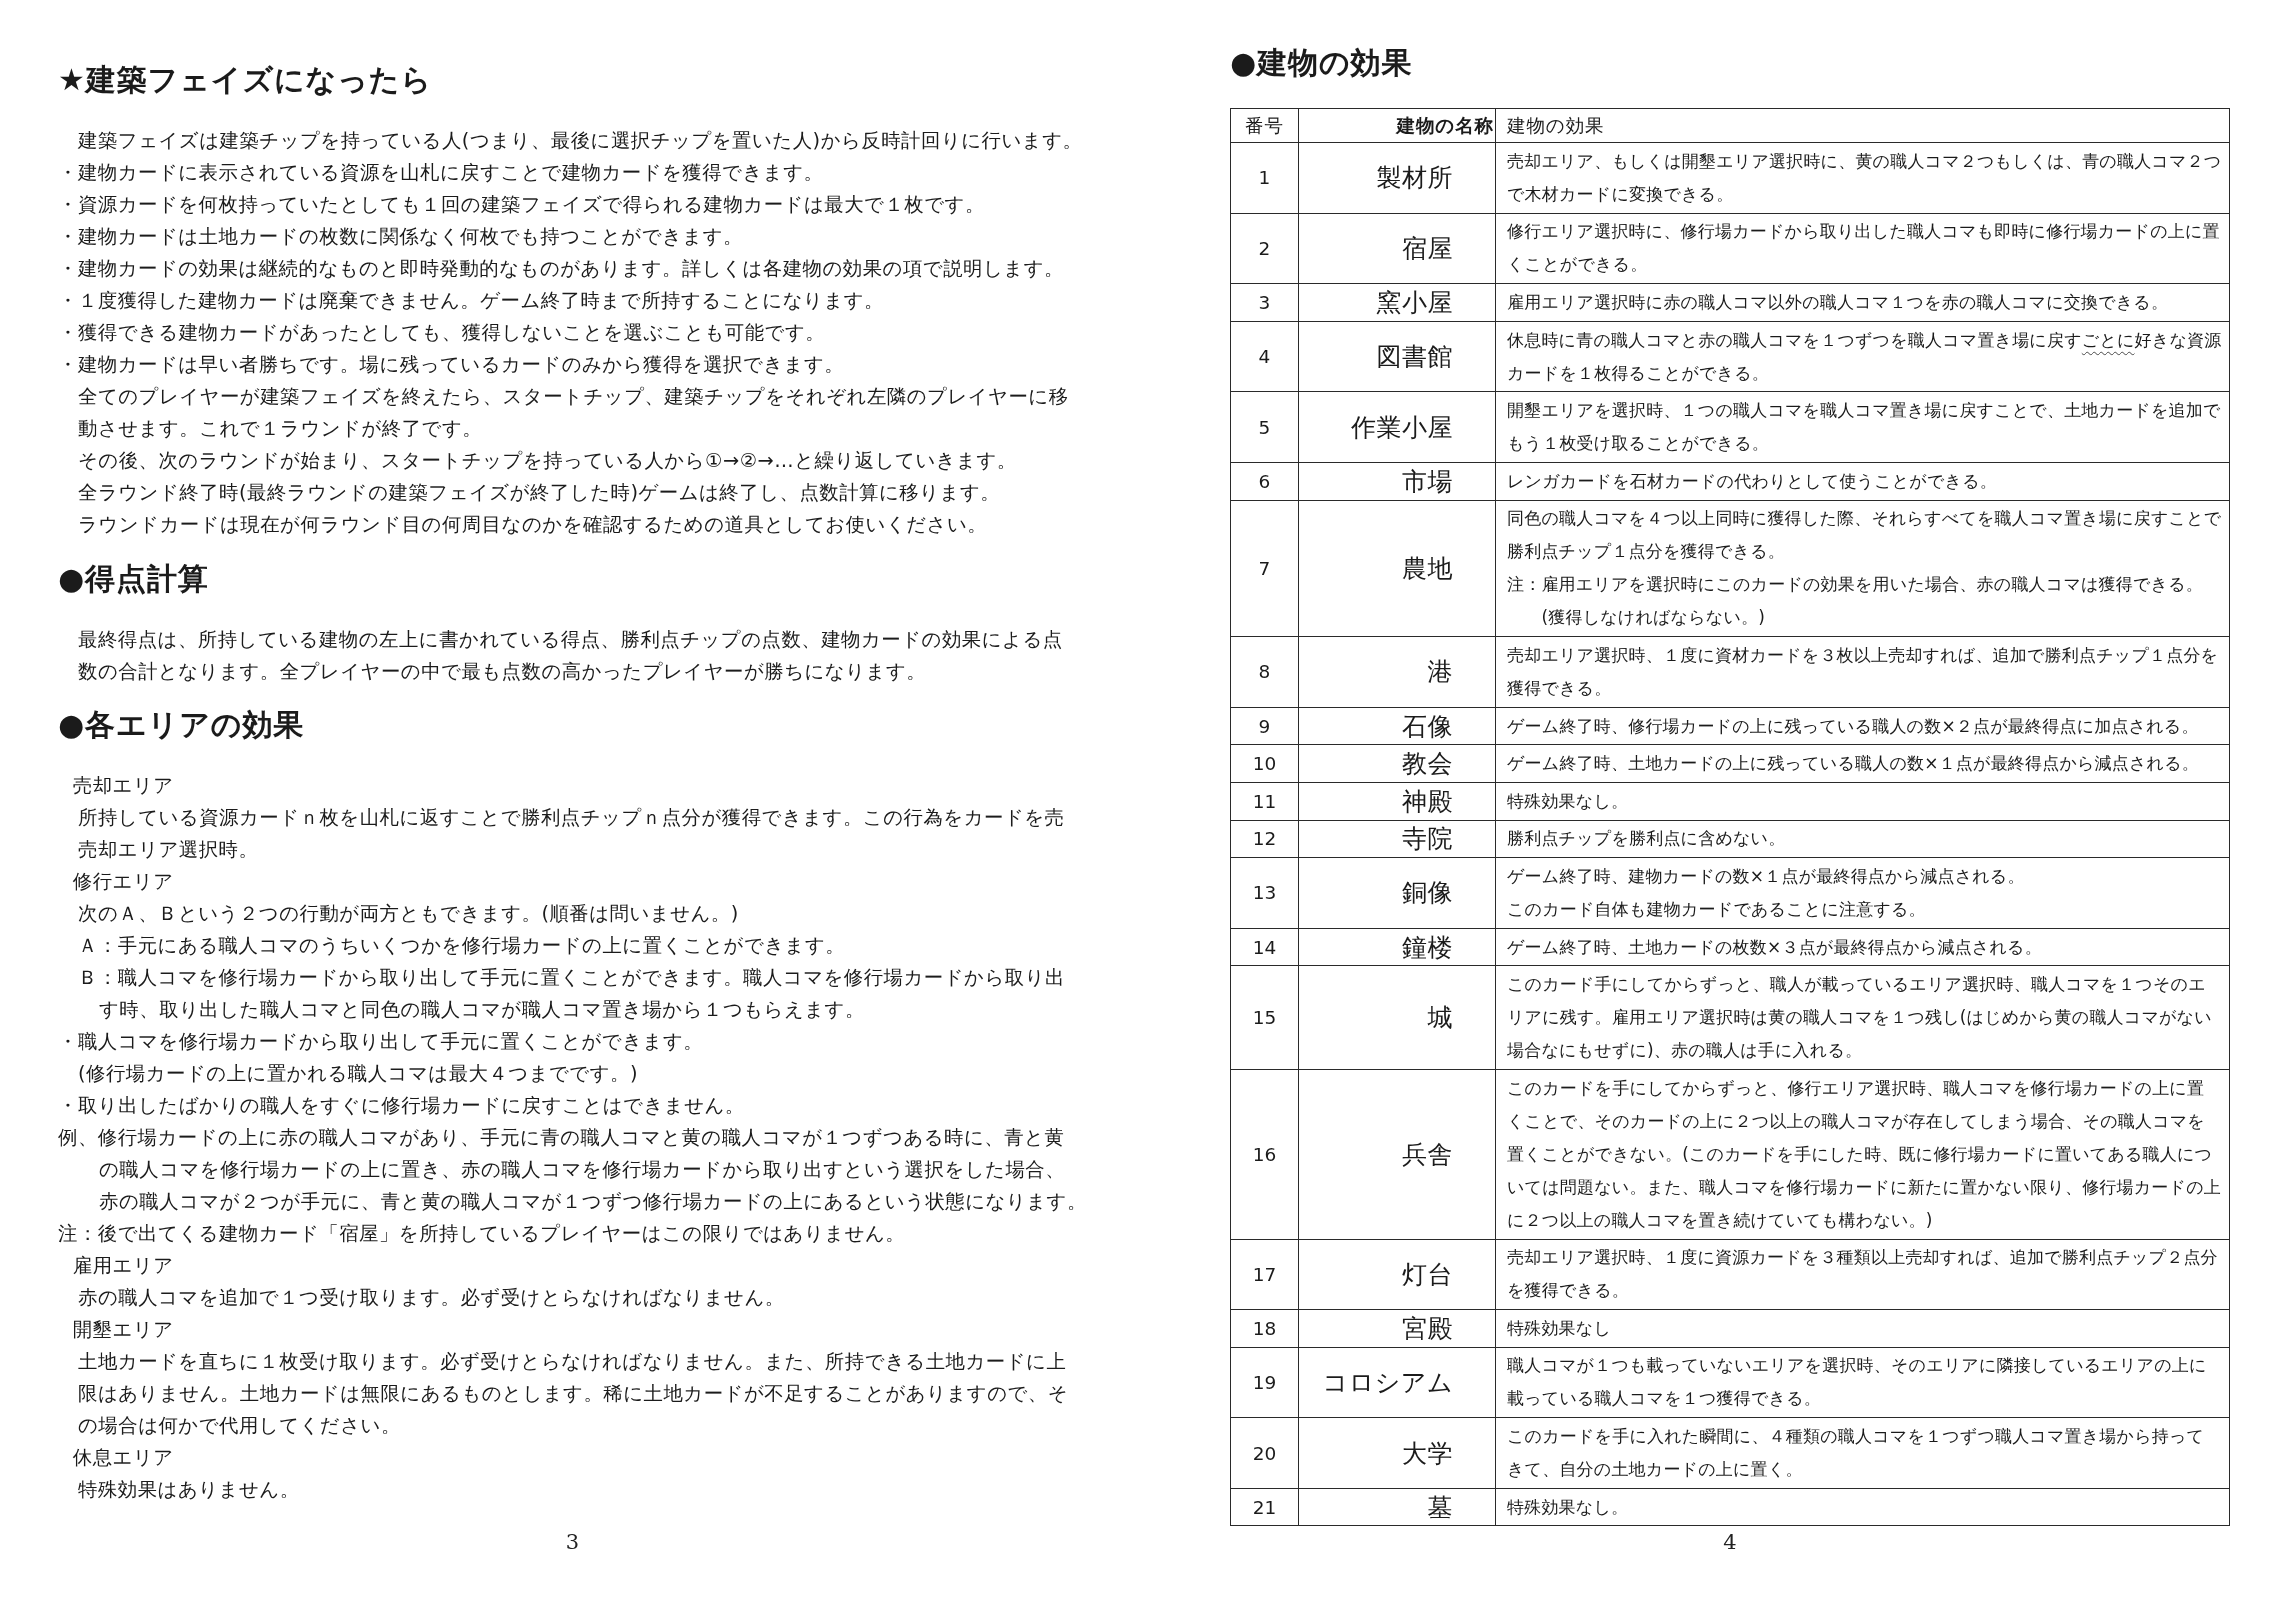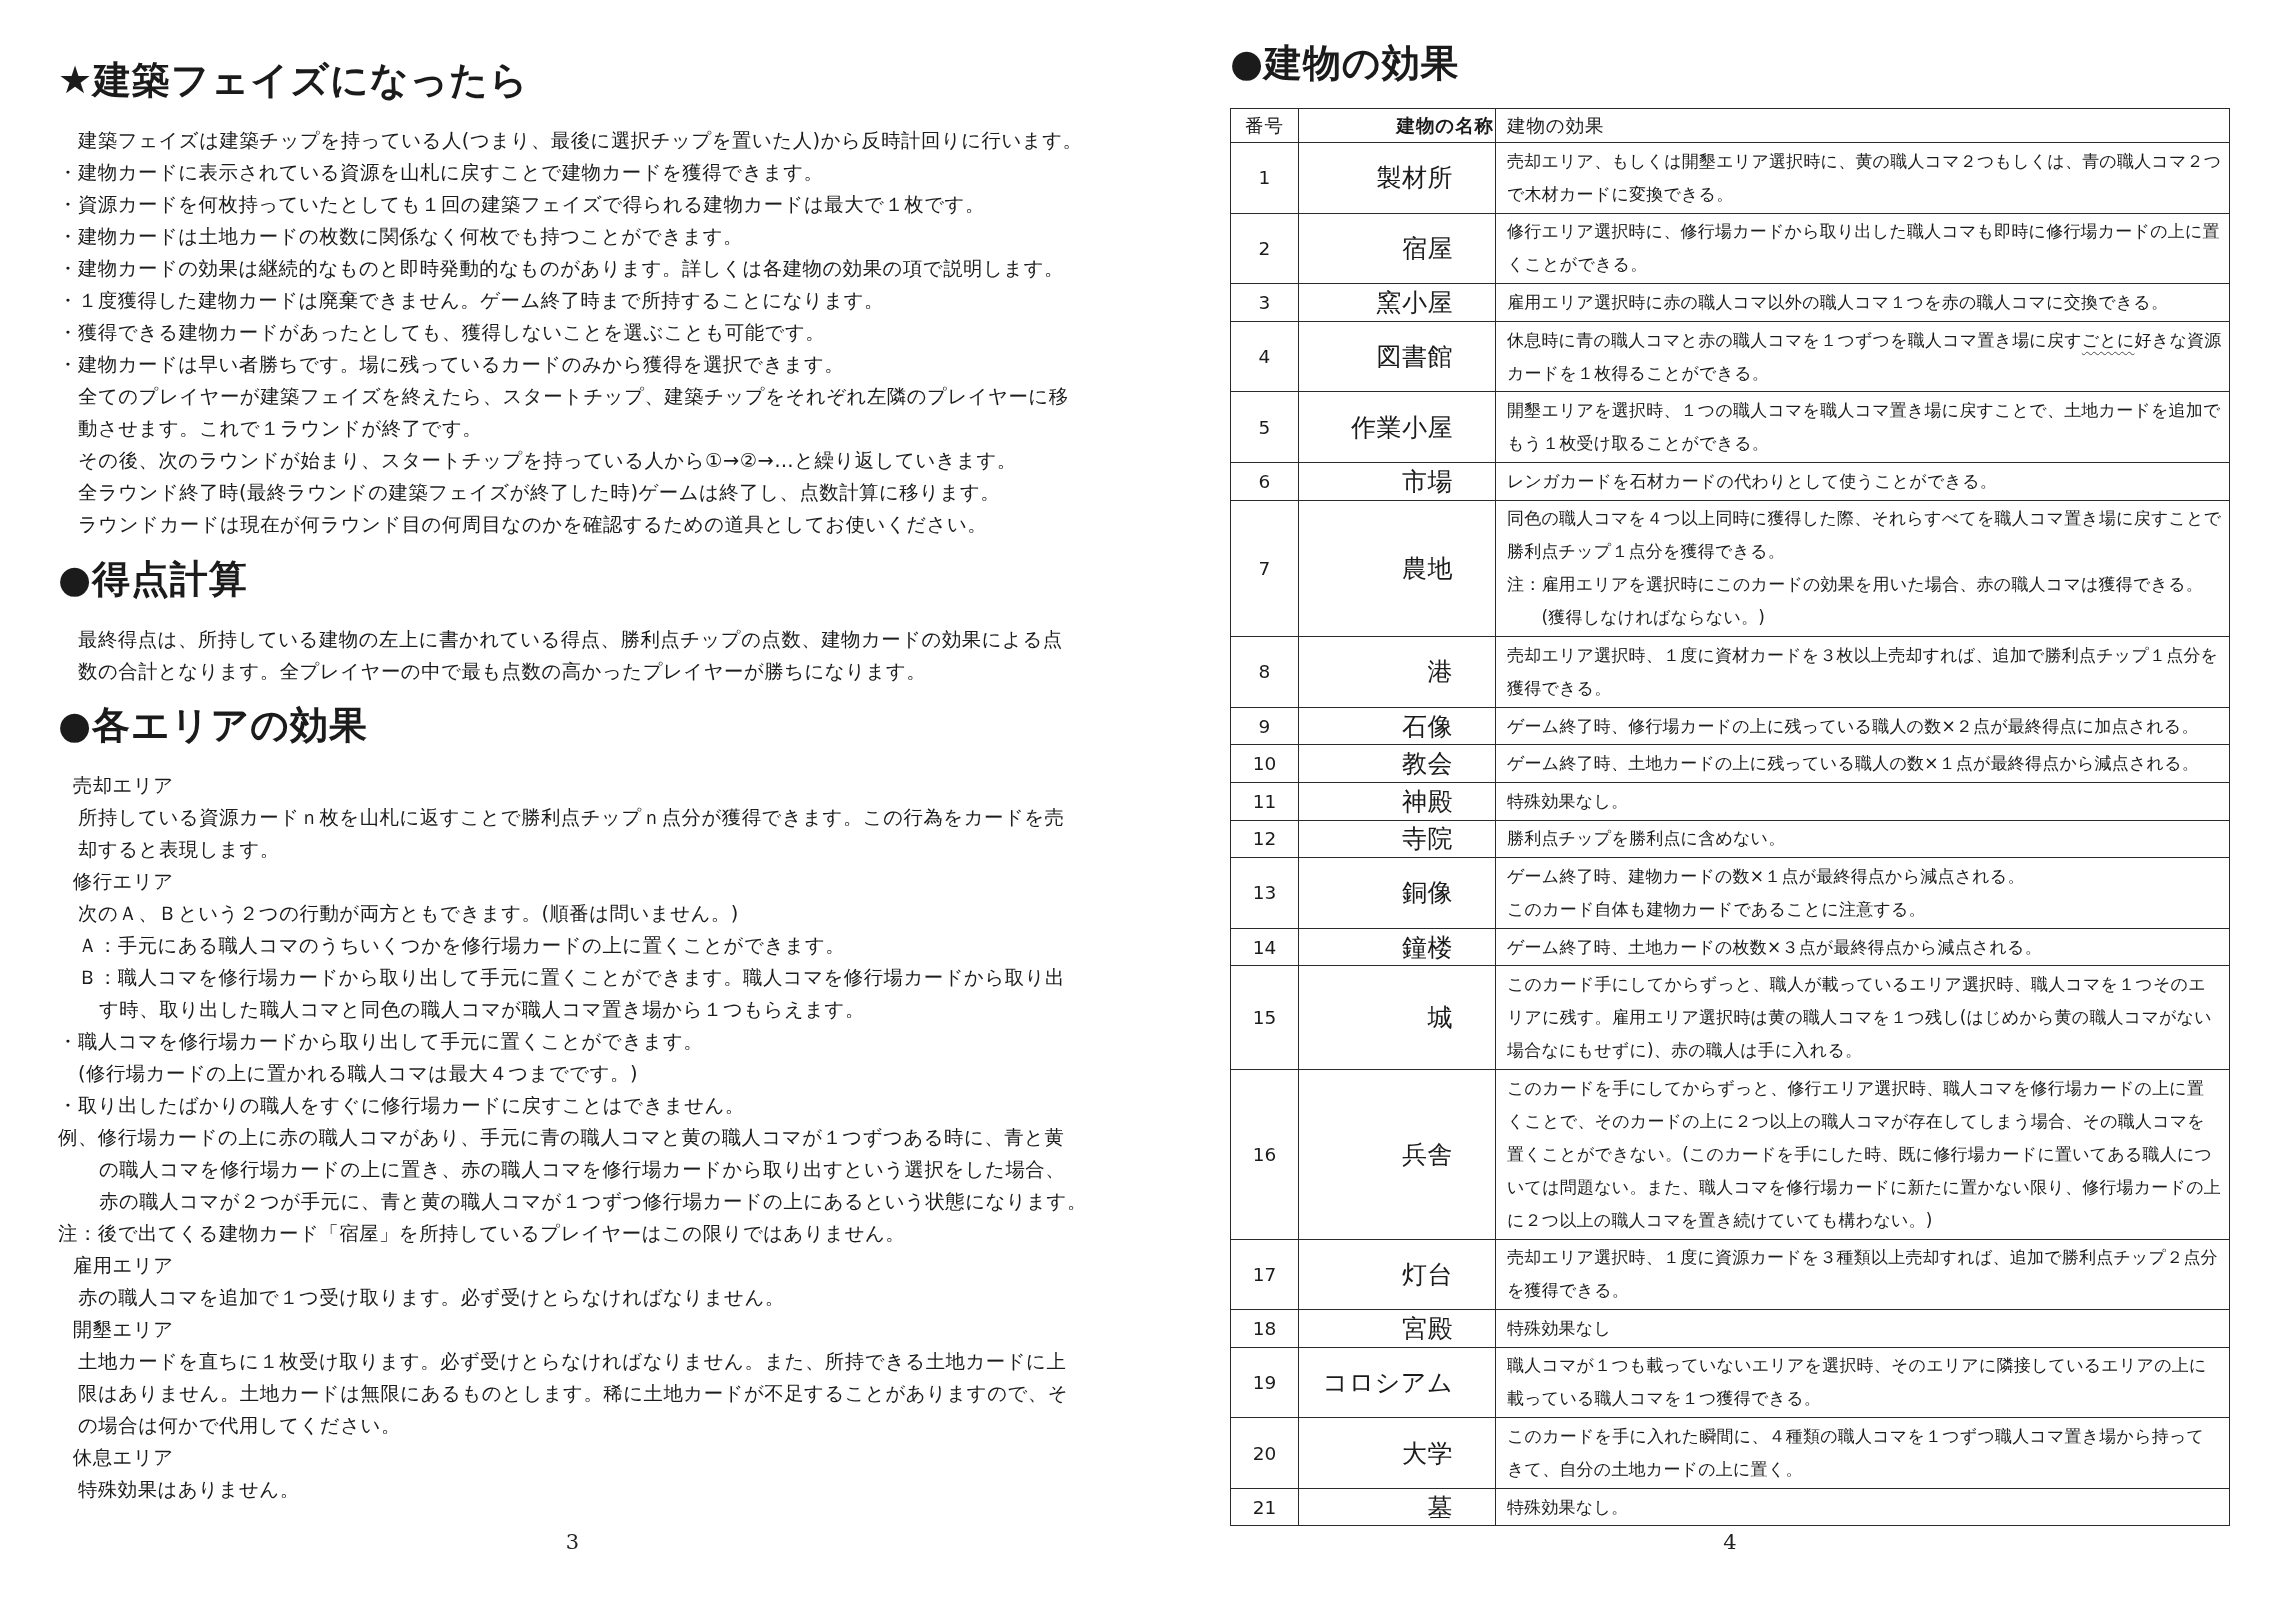--- a/index.html
+++ b/index.html
@@ -6,21 +6,21 @@
   body{
     width:2290px;height:1607px;background:#ffffff;position:relative;
     font-family:"DejaVu Sans","Liberation Sans",sans-serif;
     color:#1b1b1b;overflow:hidden;
   }
   .page{position:absolute;}
   #pageL{left:58px;top:59px;width:1029px;}
   #pageR{left:1230px;top:42px;width:1000px;}
 
   .sec-title{
-    font-size:38px;font-weight:bold;line-height:42px;
+    font-size:30px;font-weight:bold;line-height:42px;
     margin:0 0 24px 0;letter-spacing:0.9px;white-space:nowrap;
   }
   .sec{margin-bottom:3.7px;}
   .sec + .sec .sec-title{margin-top:16.6px;}
 
   .ln{height:32px;line-height:32px;font-size:19.4px;white-space:nowrap;letter-spacing:0.5px;}
   .ln.h{padding-left:14.8px;}
   .ln.i1{padding-left:20px;}
   .ln.i2{padding-left:41px;}
 
@@ -68,21 +68,21 @@
     </div>
     <div class="sec">
       <div class="sec-title">●得点計算</div>
       <div class="ln i1">最終得点は、所持している建物の左上に書かれている得点、勝利点チップの点数、建物カードの効果による点</div>
       <div class="ln i1">数の合計となります。全プレイヤーの中で最も点数の高かったプレイヤーが勝ちになります。</div>
     </div>
     <div class="sec">
       <div class="sec-title">●各エリアの効果</div>
       <div class="ln h">売却エリア</div>
       <div class="ln i1">所持している資源カードｎ枚を山札に返すことで勝利点チップｎ点分が獲得できます。この行為をカードを売</div>
-      <div class="ln i1">却すると表現します。</div>
+      <div class="ln i1">売却エリア選択時。</div>
       <div class="ln h">修行エリア</div>
       <div class="ln i1">次のＡ、Ｂという２つの行動が両方ともできます。(順番は問いません。)</div>
       <div class="ln i1">Ａ：手元にある職人コマのうちいくつかを修行場カードの上に置くことができます。</div>
       <div class="ln i1">Ｂ：職人コマを修行場カードから取り出して手元に置くことができます。職人コマを修行場カードから取り出</div>
       <div class="ln i2">す時、取り出した職人コマと同色の職人コマが職人コマ置き場から１つもらえます。</div>
       <div class="ln i0">・職人コマを修行場カードから取り出して手元に置くことができます。</div>
       <div class="ln i1">(修行場カードの上に置かれる職人コマは最大４つまでです。)</div>
       <div class="ln i0">・取り出したばかりの職人をすぐに修行場カードに戻すことはできません。</div>
       <div class="ln i0">例、修行場カードの上に赤の職人コマがあり、手元に青の職人コマと黄の職人コマが１つずつある時に、青と黄</div>
       <div class="ln i2">の職人コマを修行場カードの上に置き、赤の職人コマを修行場カードから取り出すという選択をした場合、</div>

